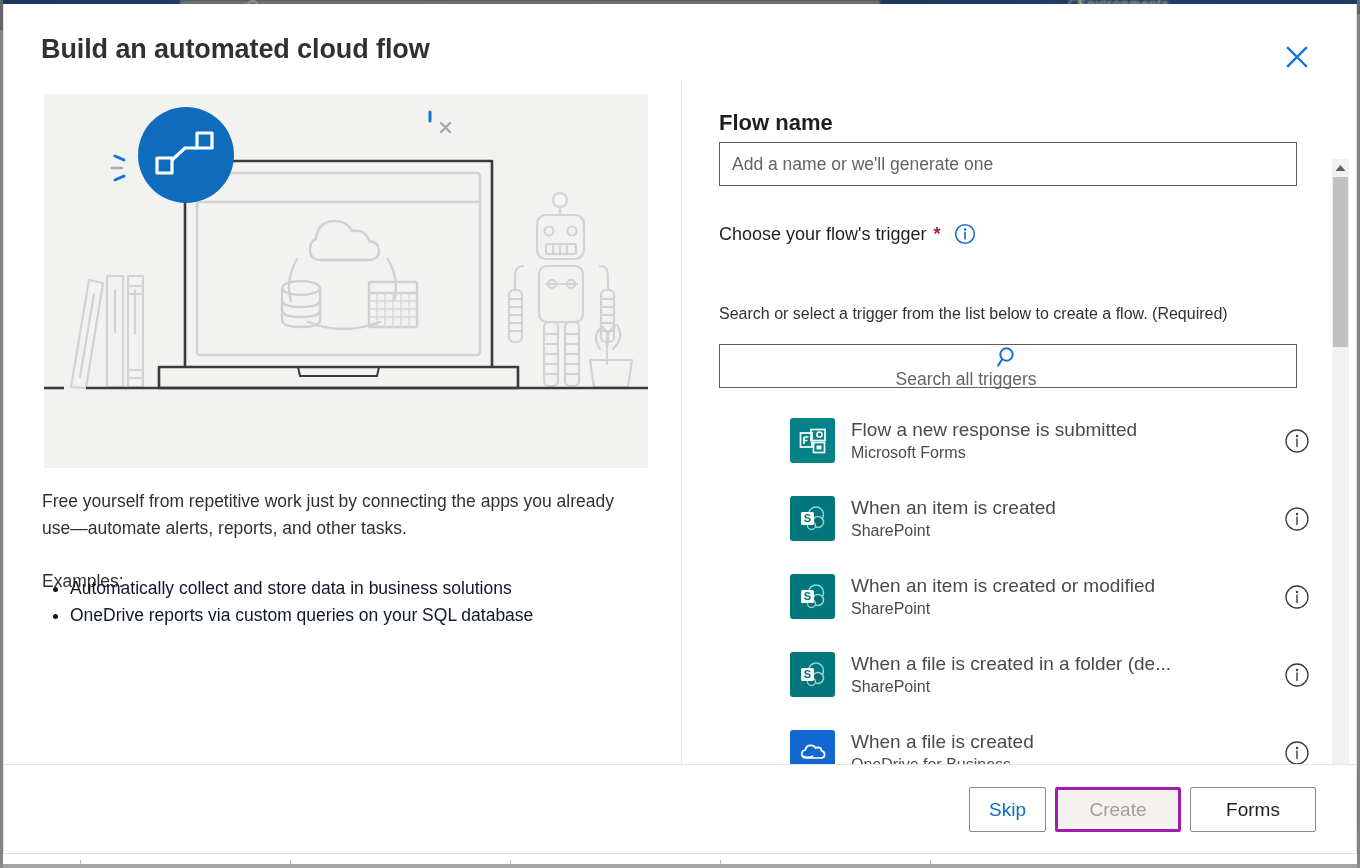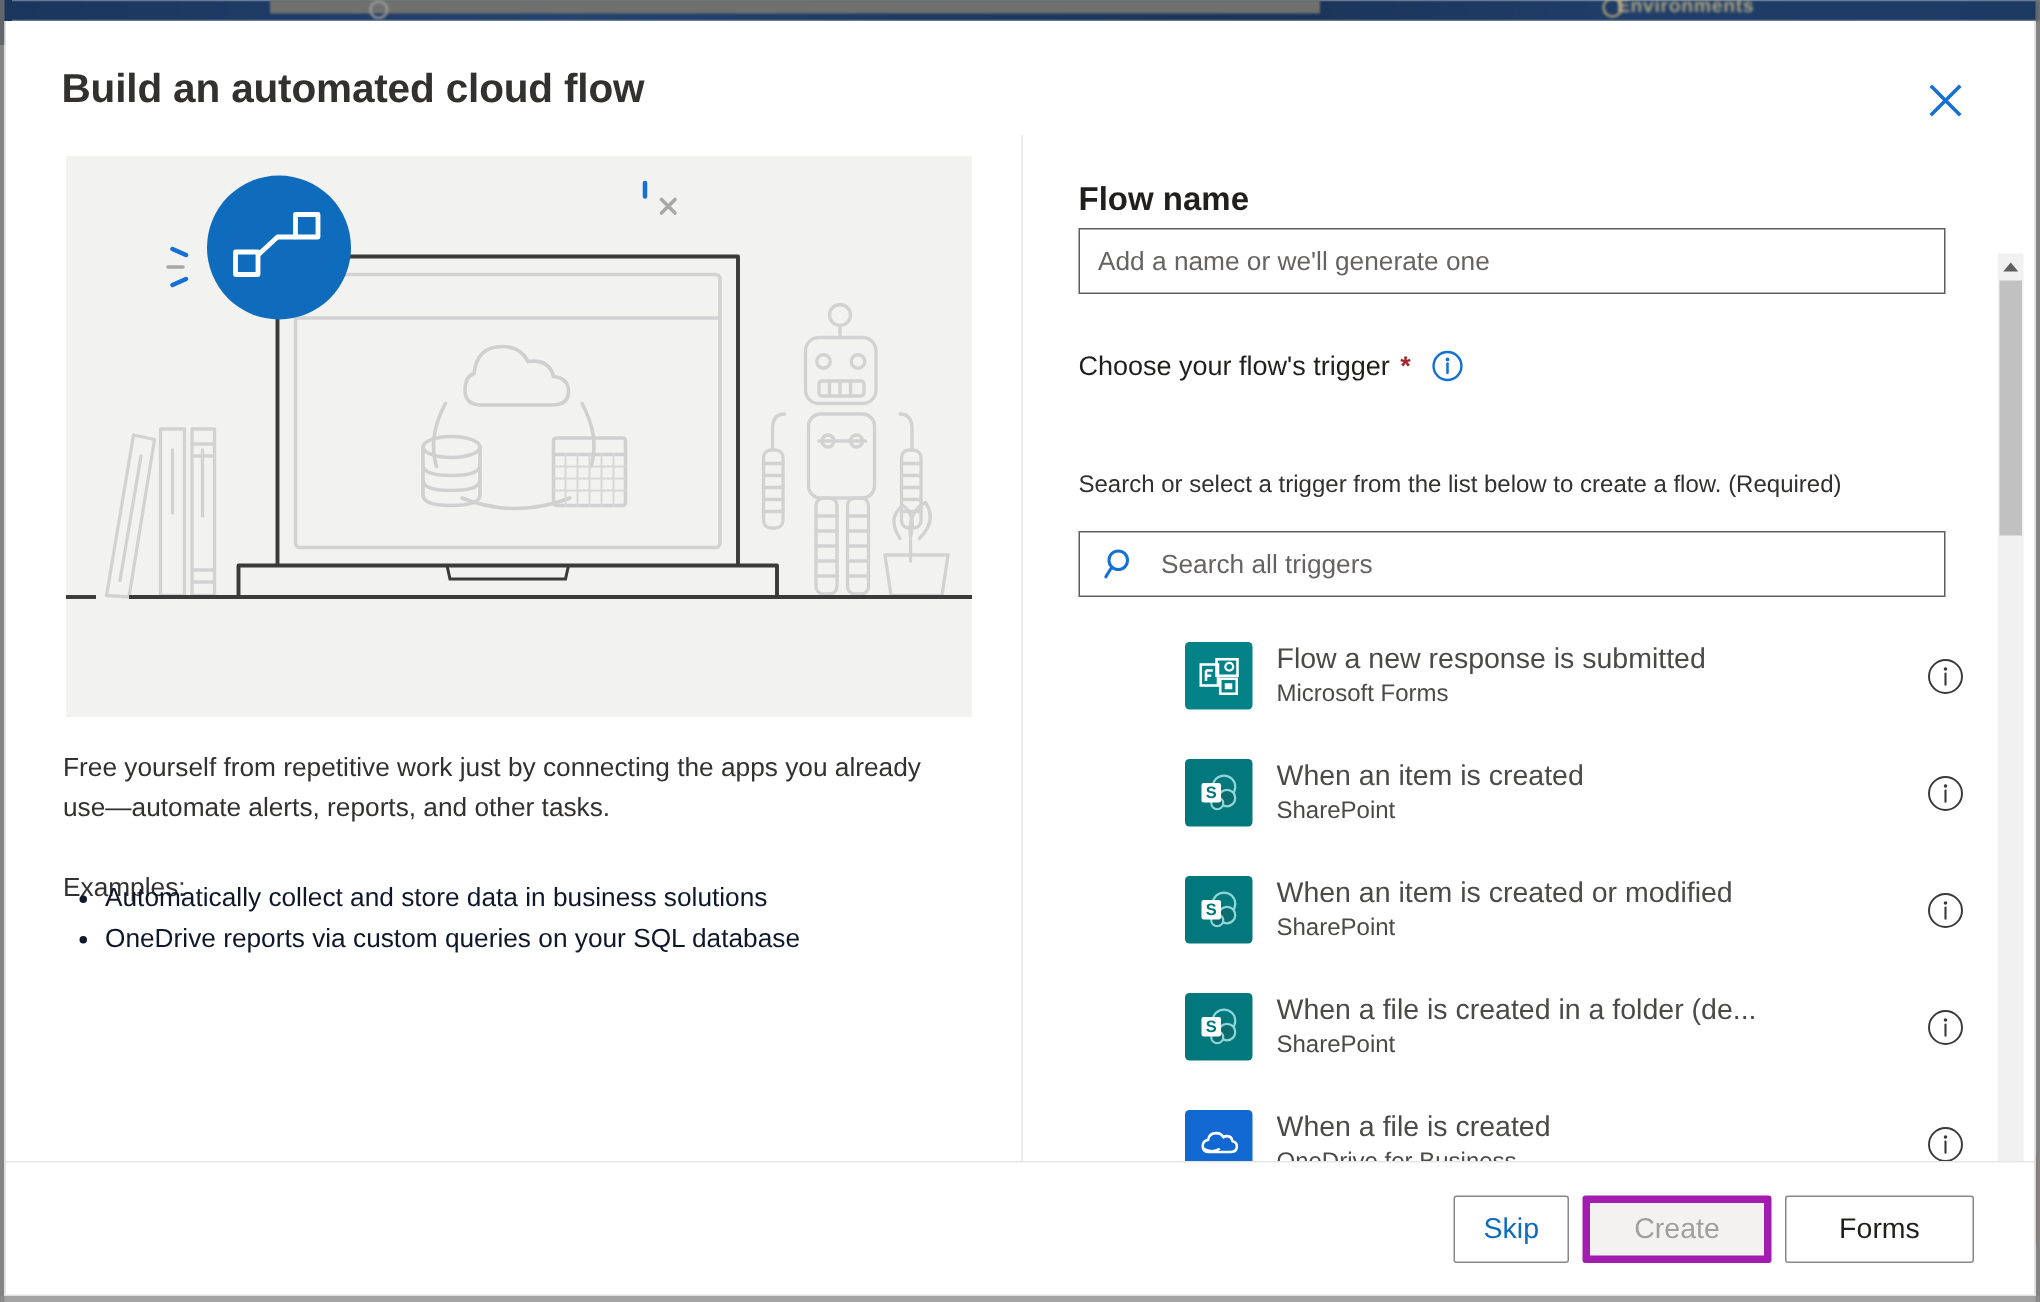--- a/index.html
+++ b/index.html
@@ -60,21 +60,21 @@
   }
   .bg-blob {
     position: absolute; right: 3px; top: 770px; width: 14px; height: 60px;
     background: #7a2a18; opacity: .55; filter: blur(1.2px);
   }
   .bg-tick { position:absolute; width:1px; height:4px; background:#b9b9b9; bottom:4px;}
 
   
   #modal {
     position: absolute;
-    left: 3px; top: 14px;
+    left: 3px; top: 4px;
     width: 1354px; height: 850px;
     background: #ffffff;
     border: 1px solid #e1e1e1;
     border-top: none;
     overflow: hidden;
   }
 
   .modal-title {
     position: absolute; left: 37px; top: 30px;
     font-size: 27px; font-weight: 600; color: #323130;
@@ -146,21 +146,21 @@
 
   .helper-text {
     position: absolute; left: 36px; top: 225px;
     font-size: 16px; color: #323130;
   }
 
   .search-box {
     position: absolute; left: 36px; top: 264px;
     width: 578px; height: 44px;
     border: 1px solid #605e5c; background: #fff;
-    display: flex; align-items: center;
+    display: flex; align-items: center; flex-direction: column;
   }
   .search-icon-wrap { width: 54px; display: flex; justify-content: center; align-items: center; }
   .search-box input {
     flex: 1; border: none; outline: none; background: transparent;
     font-family: "Liberation Sans", sans-serif;
     font-size: 17.5px; color: #323130;
     padding: 0; height: 100%;
   }
   .search-box input::placeholder { color: #666463; opacity: 1; }
 
@@ -228,21 +228,21 @@
     font-size: 19px;
     border: 1px solid #8a8886;
     background: #ffffff; color: #201f1e;
     border-radius: 2px;
     padding: 0 19px;
     cursor: pointer;
   }
   .btn-skip { color: #0f6cbd; border-color: #8a8886; }
   .btn-create {
     background: #f3f2f1; color: #a19f9d;
-    border: 5px solid #a21caf; cursor: default;
+    border: 3px solid #a21caf; cursor: default;
     min-width: 126px;
   }
   .btn-cancel { min-width: 126px; }
 </style>
 </head>
 <body>
 
 <div id="backdrop">
   <div class="bg-header-band"></div>
   <div class="bg-toolbar"></div>

